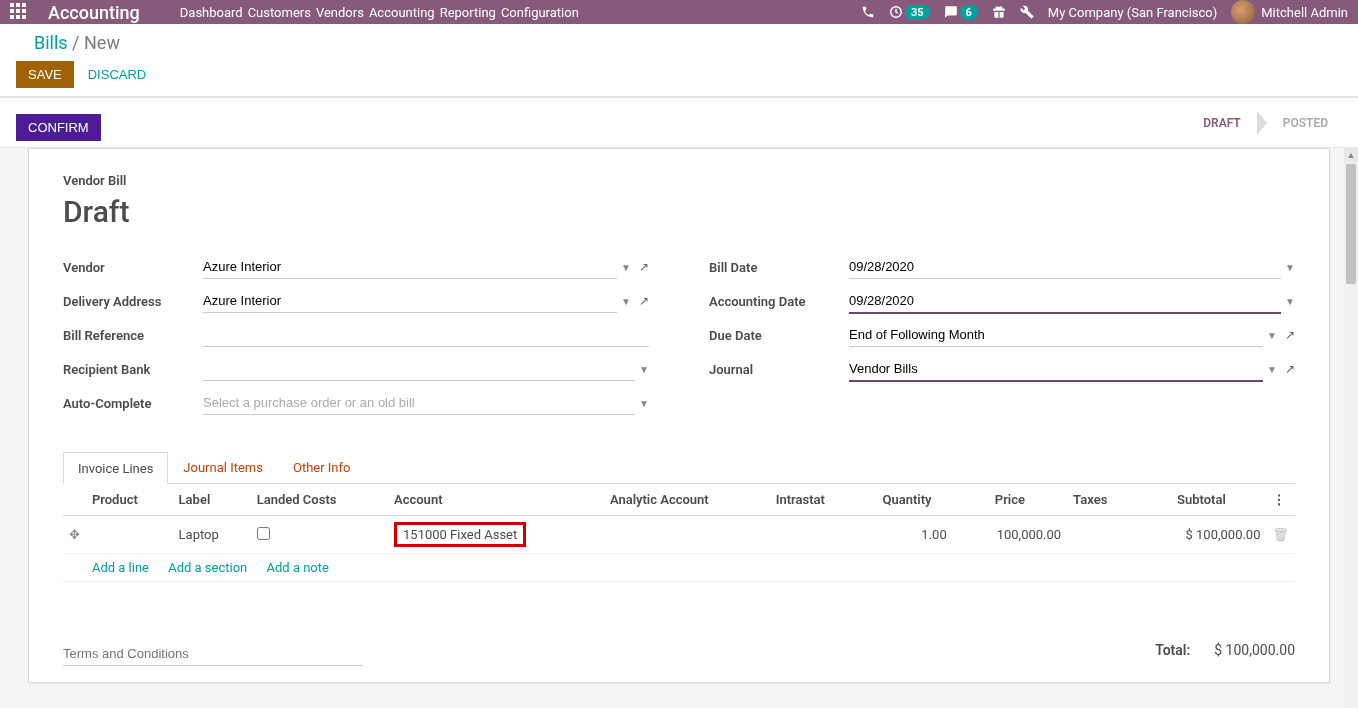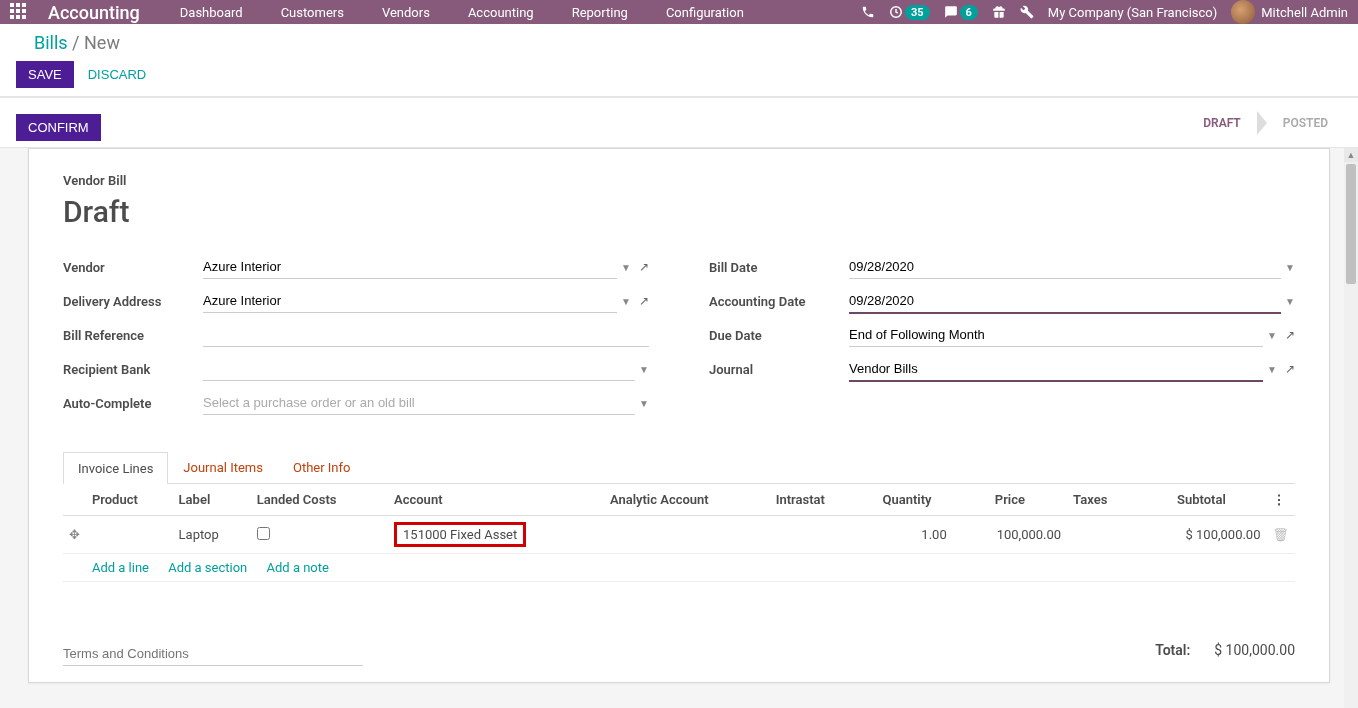--- a/index.html
+++ b/index.html
@@ -1,33 +1,33 @@
 <!DOCTYPE html>
 <html><head>
 <meta charset="utf-8">
 <style>
 * { box-sizing: border-box; margin: 0; padding: 0; }
 body { font-family: -apple-system, BlinkMacSystemFont, "Segoe UI", Roboto, "Helvetica Neue", Arial, sans-serif; font-size: 13px; color: #4c4c4c; background: #f5f5f5; }
 .topnav { background: #875a7b; height: 24px; display: flex; align-items: center; padding: 0 10px; color: #fff; }
 .topnav .apps-icon { width: 18px; height: 18px; display: grid; grid-template-columns: repeat(3,4px); grid-template-rows: repeat(3,4px); gap: 2px; margin-right: 20px; cursor:pointer; }
 .topnav .apps-icon span { background: #fff; width:4px; height:4px; }
 .topnav .brand { font-size: 18px; font-weight: 500; margin-right: 40px; }
-.topnav .menu { display: flex; gap: 38px; flex:1; }
+.topnav .menu { display: flex; gap: 5px; flex:1; }
 .topnav .menu a { color: #fff; text-decoration: none; font-size: 13px; cursor:pointer; }
 .topnav .right { display:flex; align-items:center; gap: 14px; }
 .topnav .right .icon { cursor:pointer; display:flex; align-items:center; color:#fff; }
 .topnav .badge { background:#00a09d; color:#fff; border-radius: 10px; padding: 1px 6px; font-size: 11px; margin-left: 2px; font-weight:bold; }
 .topnav .avatar { width:24px; height:24px; border-radius:50%; background: radial-gradient(circle at 40% 40%, #d8a070, #8a5a3a); margin-right: 6px; }
 .topnav .company, .topnav .user { font-size:13px; cursor:pointer; }
 
 .subhead { background:#fff; padding: 8px 16px; border-bottom: 1px solid #e5e5e5; }
 .breadcrumb { font-size: 18px; color:#7c7c7c; margin-bottom: 8px; }
 .breadcrumb a { color:#00a09d; text-decoration:none;margin-left:18px; }
 .action-btns { display:flex; align-items:center; gap:14px; }
-.btn-primary { background:#4c1d95; color:#fff; border:none; padding: 6px 12px; font-size:13px; cursor:pointer; text-transform: uppercase; font-weight:500; }
+.btn-primary { background:#a16207; color:#fff; border:none; padding: 6px 12px; font-size:13px; cursor:pointer; text-transform: uppercase; font-weight:500; }
 .btn-link { background:none; border:none; color:#00a09d; font-size:13px; cursor:pointer; text-transform: uppercase; font-weight:500;}
 
 .statusrow { background:#fff; border-top:1px solid #e5e5e5; border-bottom:1px solid #e5e5e5; display:flex; justify-content: space-between; align-items:center; padding: 6px 16px; }
 .status-stages { display:flex; align-items:center; }
 .stage { padding: 4px 14px; font-size:12px; color:#aaa; font-weight:600; }
 .stage.active { color:#875a7b; }
 .stage-sep { width:0; height:0; border-top:12px solid transparent; border-bottom:12px solid transparent; border-left:10px solid #ddd; margin:0 2px; }
 
 .content-wrap { display:flex; justify-content:center; padding: 0 16px 40px; position:relative; }
 .sheet { background:#fff; width: 1302px; border:1px solid #d8d8d8; padding: 24px 34px; margin-top: 0; box-shadow: 0 1px 2px rgba(0,0,0,.05); }

